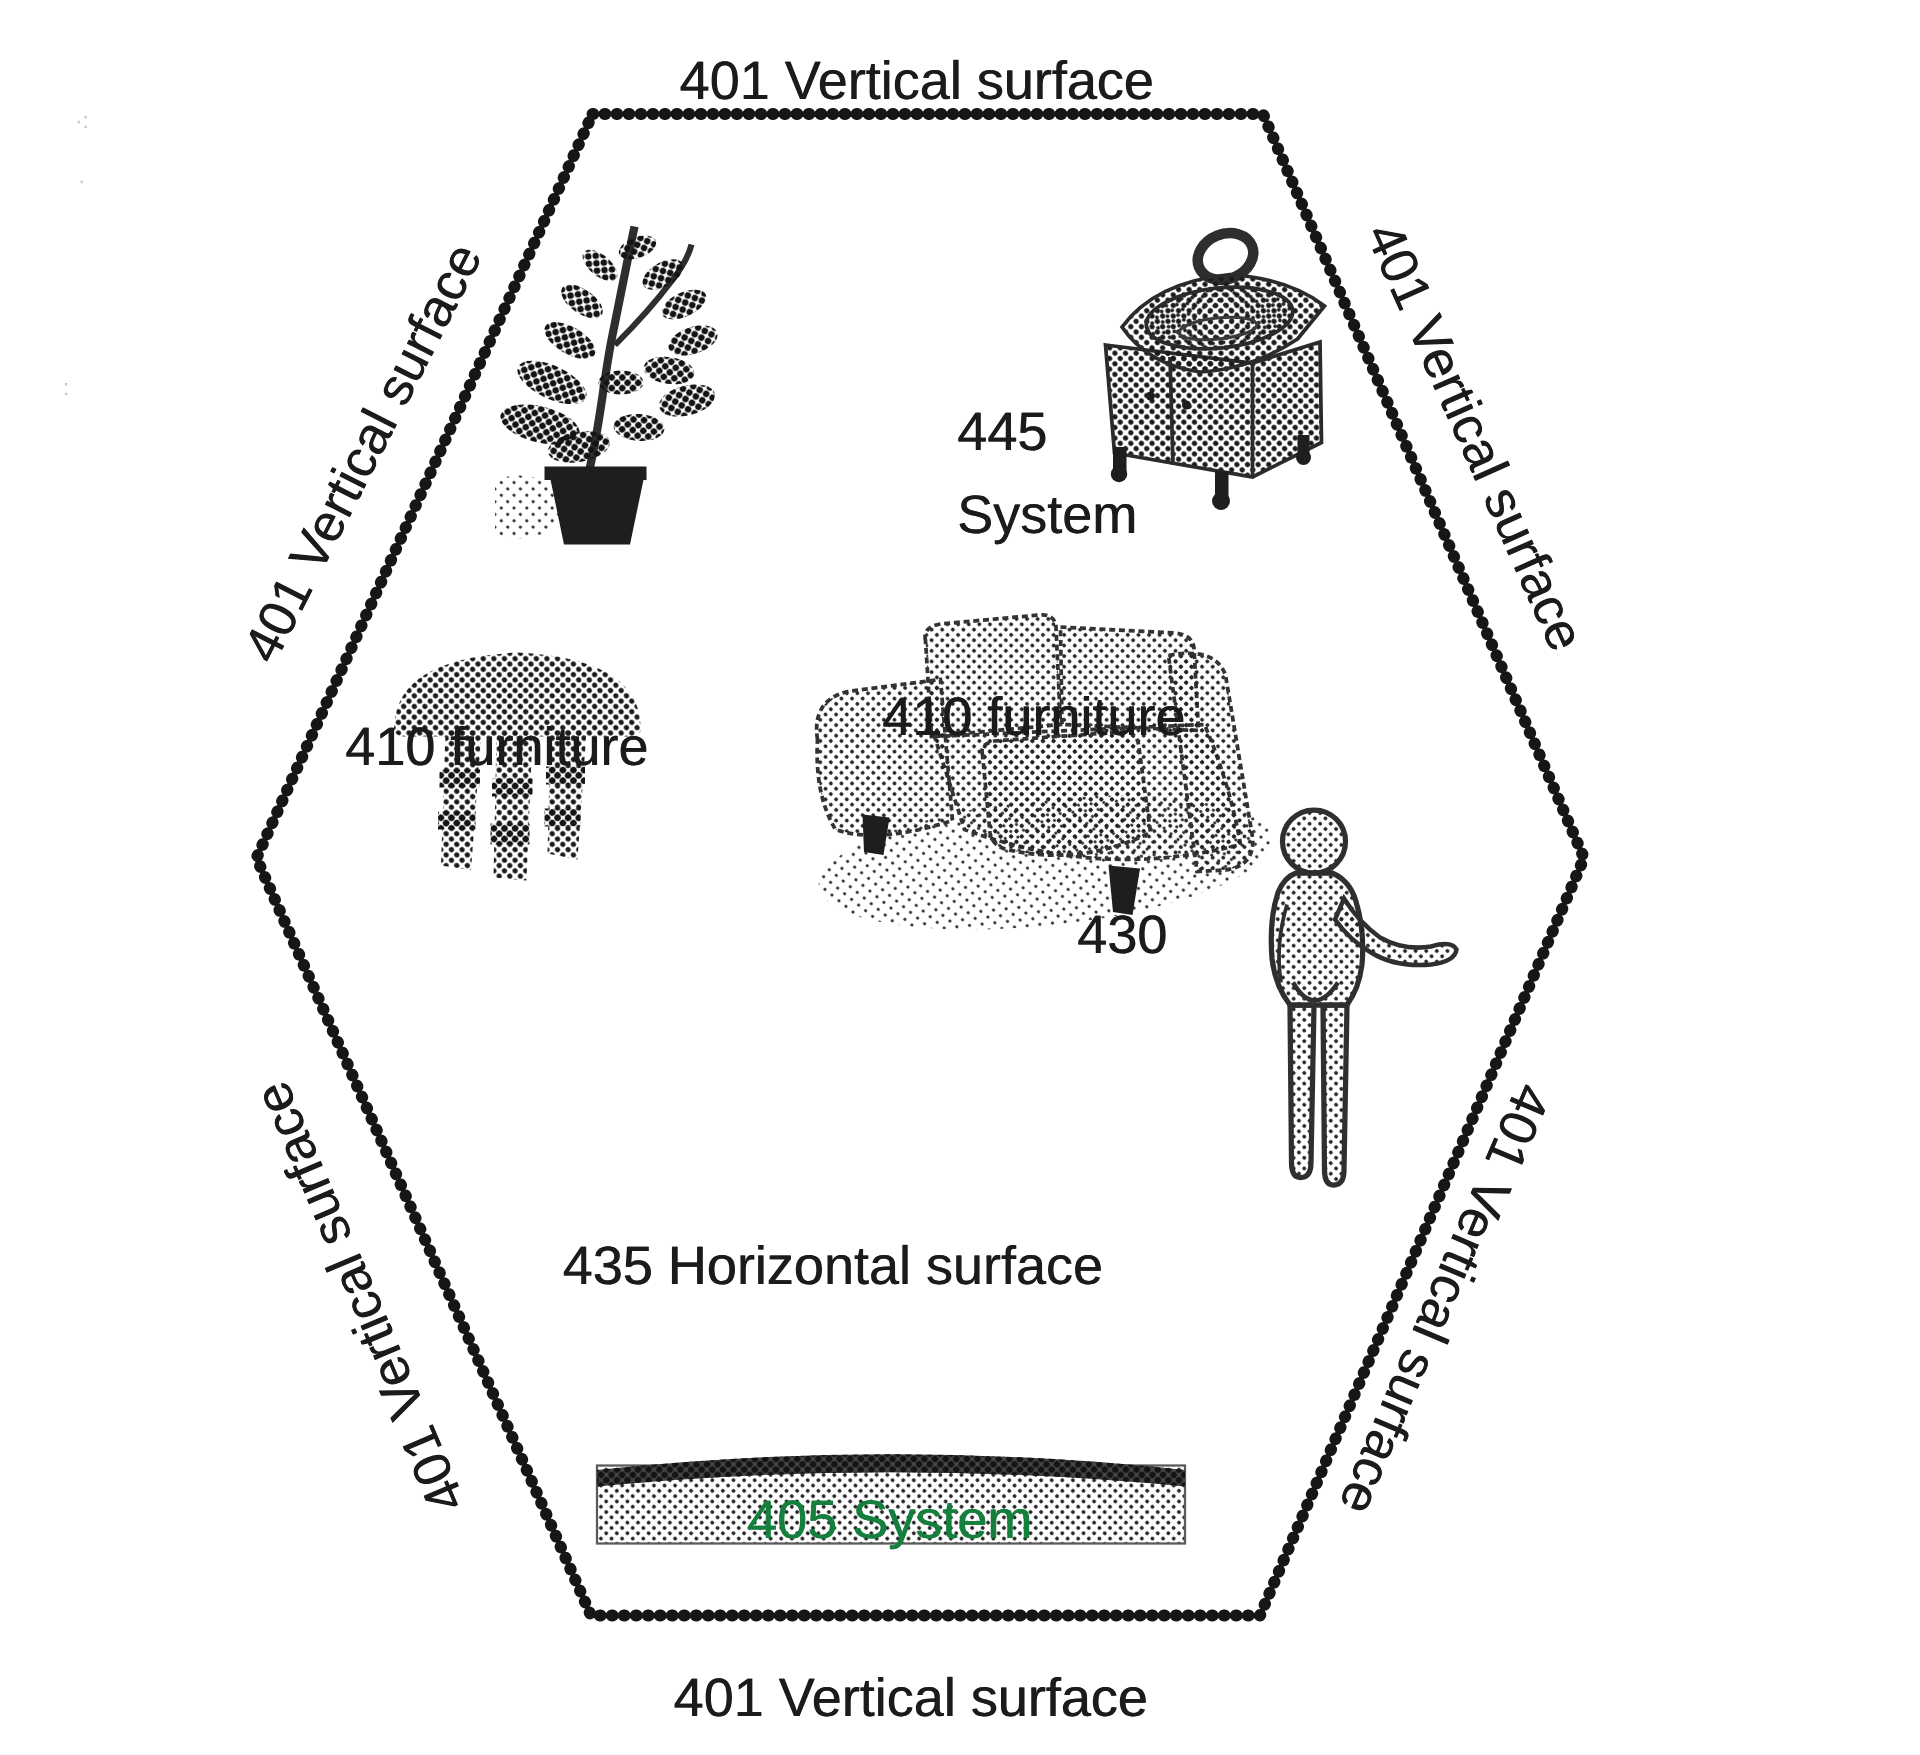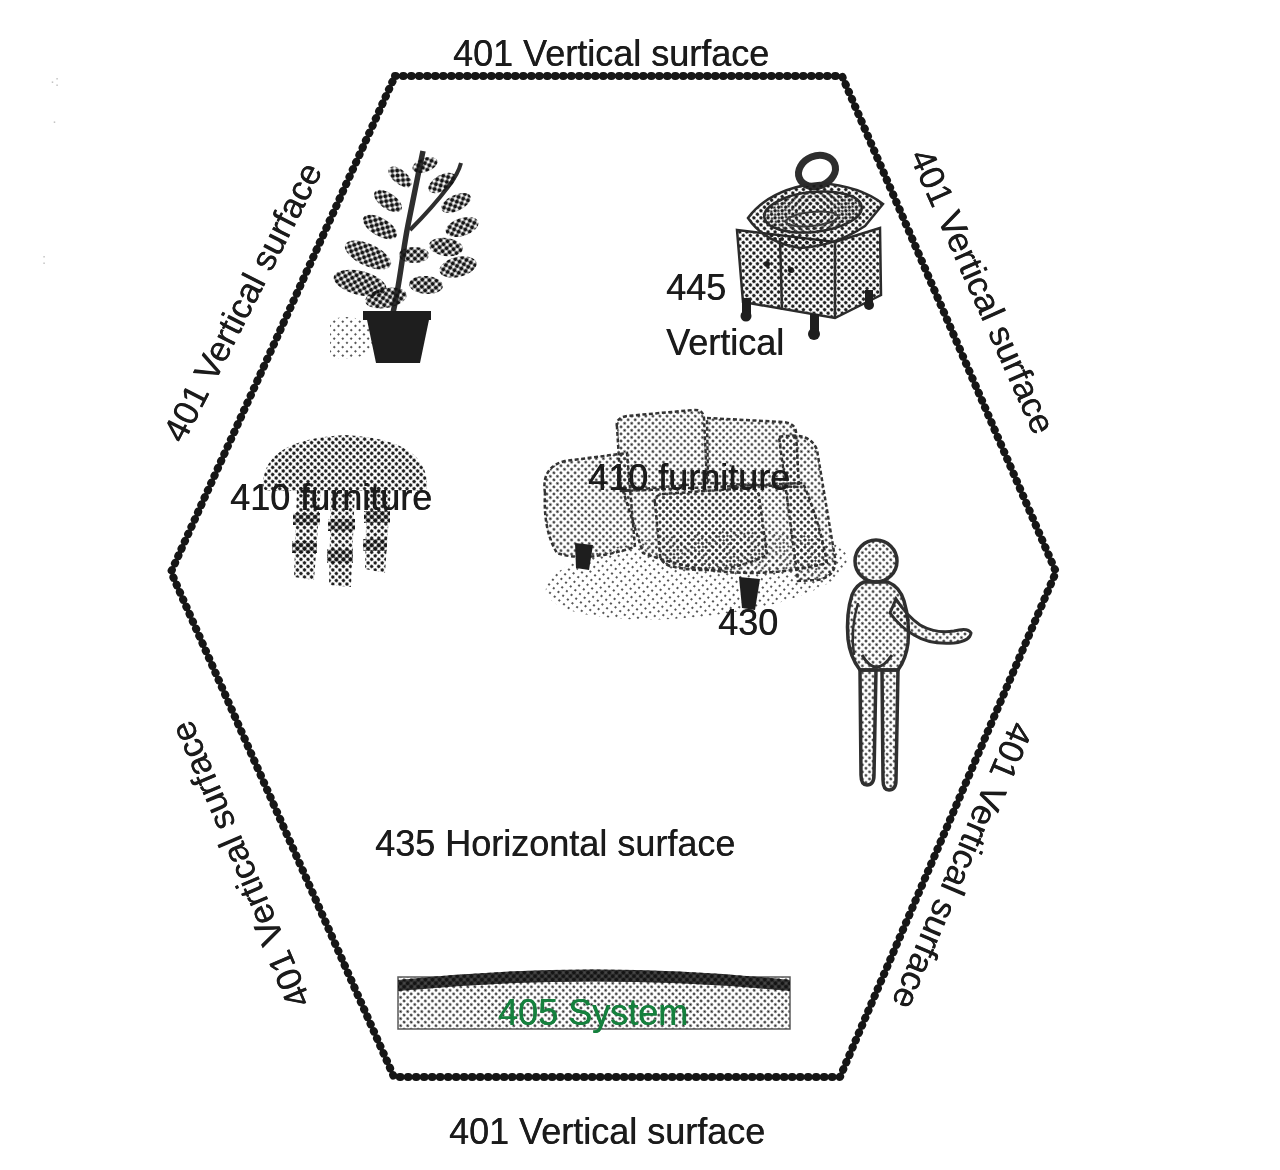--- a/index.html
+++ b/index.html
@@ -137,23 +137,23 @@
   <div class="lbl center-x" style="left:611px;top:26px">401 Vertical surface</div>
   <div class="lbl center-x" style="left:607px;top:1104px">401 Vertical surface</div>
   <div class="edge-lbl rot" style="left:242px;top:302px;transform:translate(-50%,-50%) rotate(-63deg)">401 Vertical surface</div>
   <div class="edge-lbl rot" style="left:983px;top:291px;transform:translate(-50%,-50%) rotate(66deg)">401 Vertical surface</div>
   <div class="edge-lbl rot" style="left:963px;top:866px;transform:translate(-50%,-50%) rotate(113deg)">401 Vertical surface</div>
   <div class="edge-lbl rot" style="left:240px;top:865px;transform:translate(-50%,-50%) rotate(-113deg)">401 Vertical surface</div>
 
   <div class="lbl" style="left:468px;top:205px">
   </div>
 
-  <div class="lbl" style="left:666px;top:260px">
+  <div class="lbl" style="left:638px;top:260px">
     <div>445</div>
-    <div>Vertical</div>
+    <div>System</div>
   </div>
 
   <div class="lbl" style="left:230px;top:470px">410 furniture</div>
   <div class="lbl" style="left:588px;top:450px">410 furniture</div>
 
   <div class="lbl" style="left:718px;top:595px">
     <div>430</div>
   </div>
 
   <div class="lbl" style="left:375px;top:816px">435 Horizontal surface</div>

